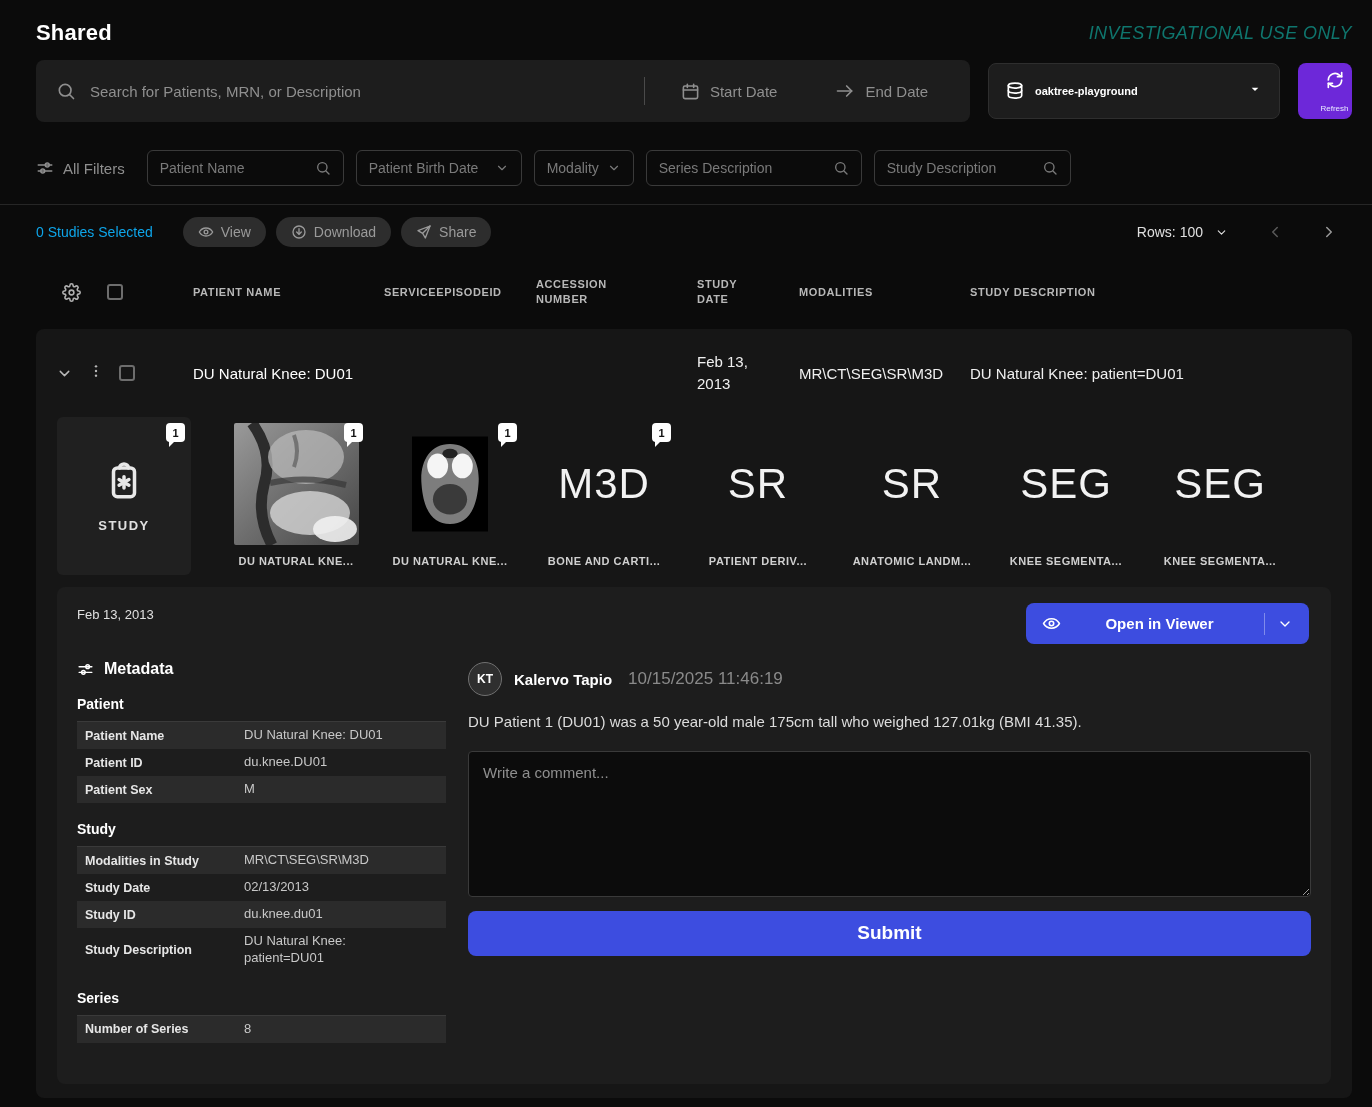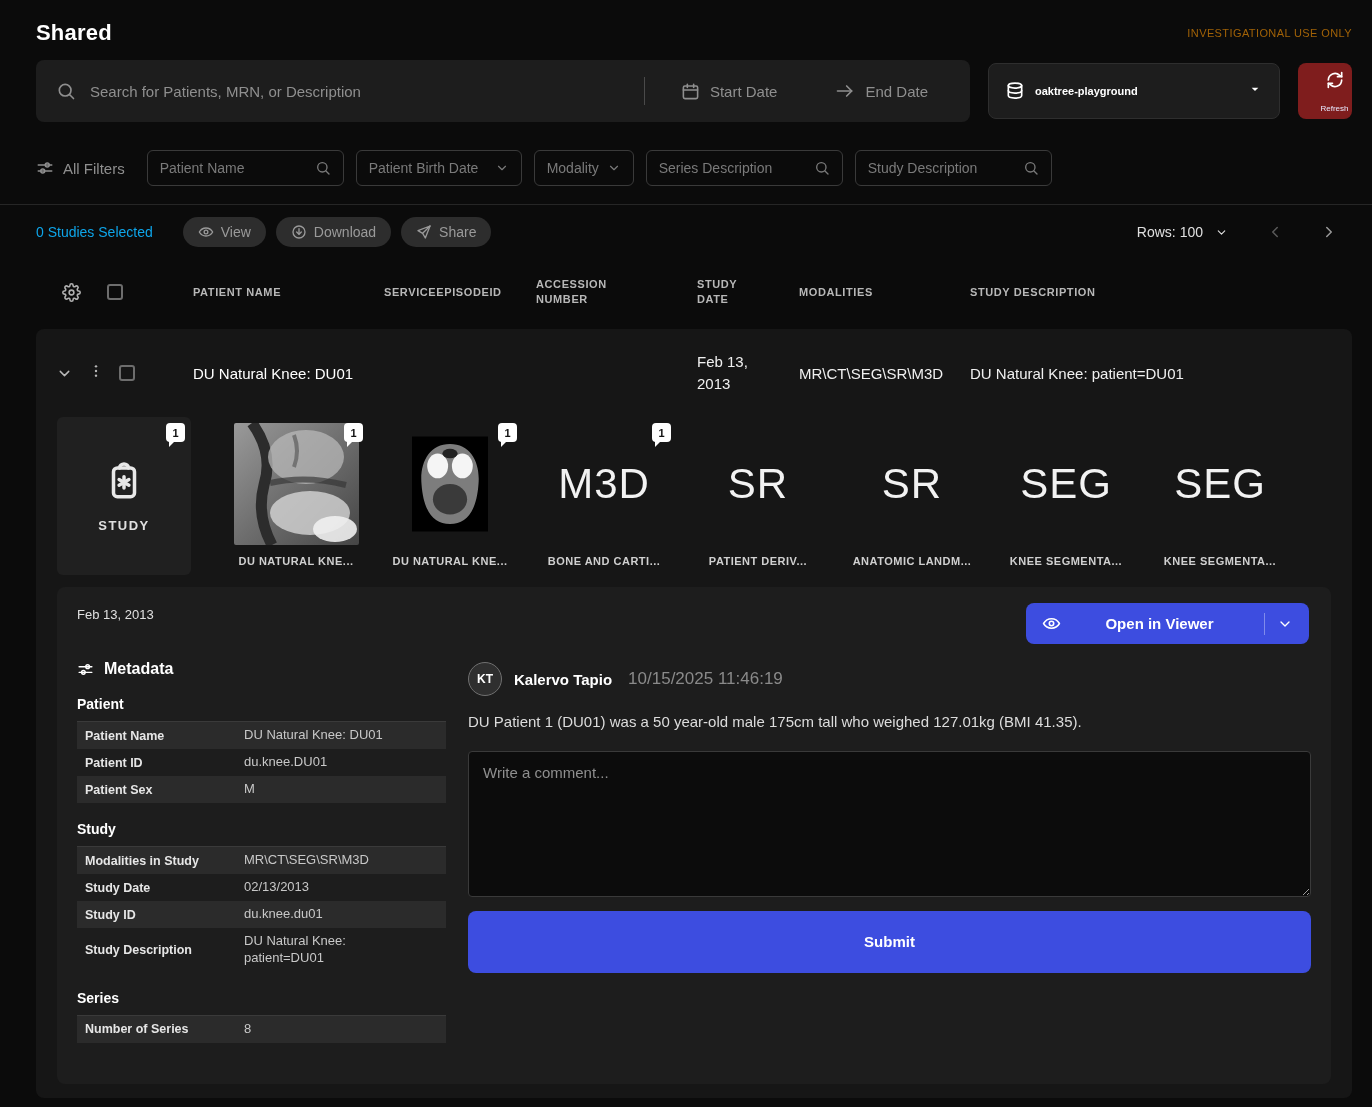--- a/index.html
+++ b/index.html
@@ -5,45 +5,45 @@
   * { box-sizing: border-box; margin: 0; padding: 0; }
   html,body { background:#000; }
   body { font-family:"Liberation Sans", sans-serif; }
   .page { position:relative; width:1372px; height:1107px; background:#0b0b0b; color:#e8e8e8; overflow:hidden; }
 
   svg.ic { display:block; stroke:currentColor; fill:none; stroke-width:2; stroke-linecap:round; stroke-linejoin:round; }
 
   
   .topbar { display:flex; justify-content:space-between; align-items:center; padding:20px 20px 6px 36px; }
   .app-title { font-size:22px; font-weight:700; color:#fff; letter-spacing:.2px; }
-  .notice { font-size:11px; color:#a16207; letter-spacing:.4px; }
+  .notice { font-size:18px; color:#0f766e; letter-spacing:.4px;font-style:italic; }
 
   
   .search-row { display:flex; gap:18px; padding:8px 20px 0 36px; align-items:center; }
   .search-bar { flex:1; height:62px; background:#1d1d1d; border-radius:8px; display:flex; align-items:center; padding:0 20px; gap:14px; }
   .search-bar input { flex:1; background:transparent; border:none; outline:none; color:#86efac; font-size:15px; font-family:inherit; }
   .search-bar input::placeholder { color:#8f8f8f; }
   .vdivider { width:1px; height:28px; background:#4a4a4a; }
   .date-field { display:flex; align-items:center; gap:10px; color:#8f8f8f; font-size:15px; padding:0 22px; cursor:pointer; }
   .muted-ic { color:#8f8f8f; }
   .project-select { width:292px; height:56px; background:#1d1d1d; border:1px solid #2e2e2e; border-radius:8px; display:flex; align-items:center; padding:0 16px; gap:10px; cursor:pointer; }
   .project-select .label { font-size:11px; font-weight:700; color:#fff; flex:1; }
-  .refresh-btn { width:54px; height:56px; background:#7f1d1d; border:none; border-radius:8px; display:flex; flex-direction:column; align-items:center; justify-content:center; gap:14px; color:#fff; cursor:pointer;padding-left:19px; }
+  .refresh-btn { width:54px; height:56px; background:#6d28d9; border:none; border-radius:8px; display:flex; flex-direction:column; align-items:center; justify-content:center; gap:14px; color:#fff; cursor:pointer;padding-left:19px; }
   .refresh-btn .tiny { font-size:8px; color:#e8eaff; }
 
   
   .filters-row { display:flex; align-items:center; gap:12px; padding:0 36px; margin-top:28px; }
   .all-filters { display:flex; align-items:center; gap:9px; color:#8f8f8f; font-size:15px; margin-right:10px; cursor:pointer; }
   .filter-field { height:36px; border:1px solid #3a3a3a; border-radius:6px; display:flex; align-items:center; padding:0 12px; gap:8px; color:#7a7a7a; font-size:14px; background:transparent; cursor:pointer; }
   .filter-field input { background:transparent; border:none; outline:none; color:#ccc; font-size:14px; font-family:inherit; flex:1; min-width:0; }
   .filter-field input::placeholder { color:#7a7a7a; }
   .ff-patient-name { width:197px; }
   .ff-birth { width:166px; justify-content:space-between; }
   .ff-modality { width:100px; justify-content:space-between; }
-  .ff-series { width:197px; }
+  .ff-series { width:216px; }
   .ff-study { width:197px; }
 
   .section-divider { border-top:1px solid #262626; margin-top:18px; }
 
   
   .toolbar { display:flex; align-items:center; gap:10px; padding:12px 28px 10px 36px; }
   .selected-label { color:#0ea5e9; font-size:14px; margin-right:20px; }
   .pill-btn { background:#2d2d2d; border:none; color:#9a9a9a; border-radius:16px; height:30px; padding:0 15px; display:flex; align-items:center; gap:7px; font-size:14px; font-family:inherit; cursor:pointer; }
   .spacer { flex:1; }
   .rows-select { display:flex; align-items:center; gap:12px; color:#e0e0e0; font-size:14px; cursor:pointer; }
@@ -100,21 +100,21 @@
 
   .comment-col { flex:1; padding-top:2px; }
   .comment-head { display:flex; align-items:center; gap:12px; }
   .avatar { width:34px; height:34px; border-radius:50%; background:#2f2f2f; border:1px solid #707070; display:flex; align-items:center; justify-content:center; font-size:12px; font-weight:700; color:#fff; flex:none; }
   .author { font-size:15px; font-weight:700; color:#fff; }
   .timestamp { font-size:17px; color:#8a8a8a; margin-left:4px; }
   .comment-text { margin-top:16px; font-size:15px; color:#dcdcdc; line-height:1.33; }
   .comment-text p { margin-bottom:15px; }
   .comment-input { width:100%; height:146px; margin-top:4px; background:#0c0c0c; border:1px solid #3a3a3a; border-radius:4px; padding:12px 14px; color:#ccc; font-size:15px; font-family:inherit; resize:vertical; outline:none; }
   .comment-input::placeholder { color:#8f8f8f; }
-  .submit-btn { margin-top:10px; width:100%; height:62px; background:#3d4de0; border:none; border-radius:8px; color:#fff; font-size:15px; font-weight:700; font-family:inherit; cursor:pointer; }
+  .submit-btn { margin-top:10px; width:100%; height:45px; background:#3d4de0; border:none; border-radius:8px; color:#fff; font-size:19px; font-weight:700; font-family:inherit; cursor:pointer; }
 </style>
 </head>
 <body>
 
 <div class="page">
 
   <div class="topbar">
     <div class="app-title">Shared</div>
     <div class="notice">INVESTIGATIONAL USE ONLY</div>
   </div>

